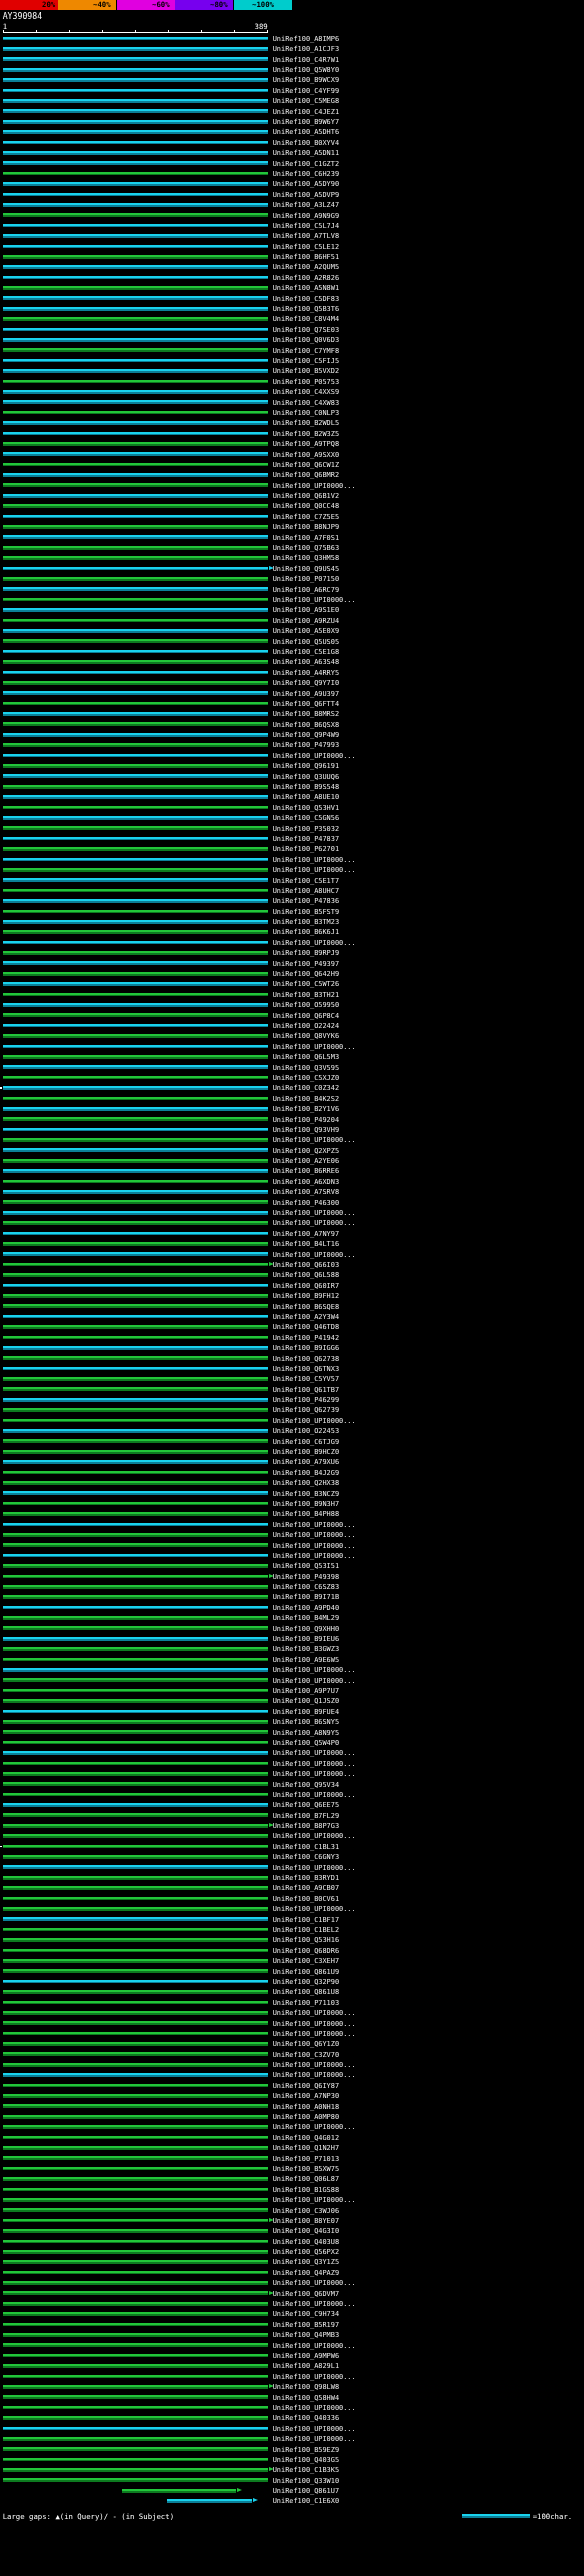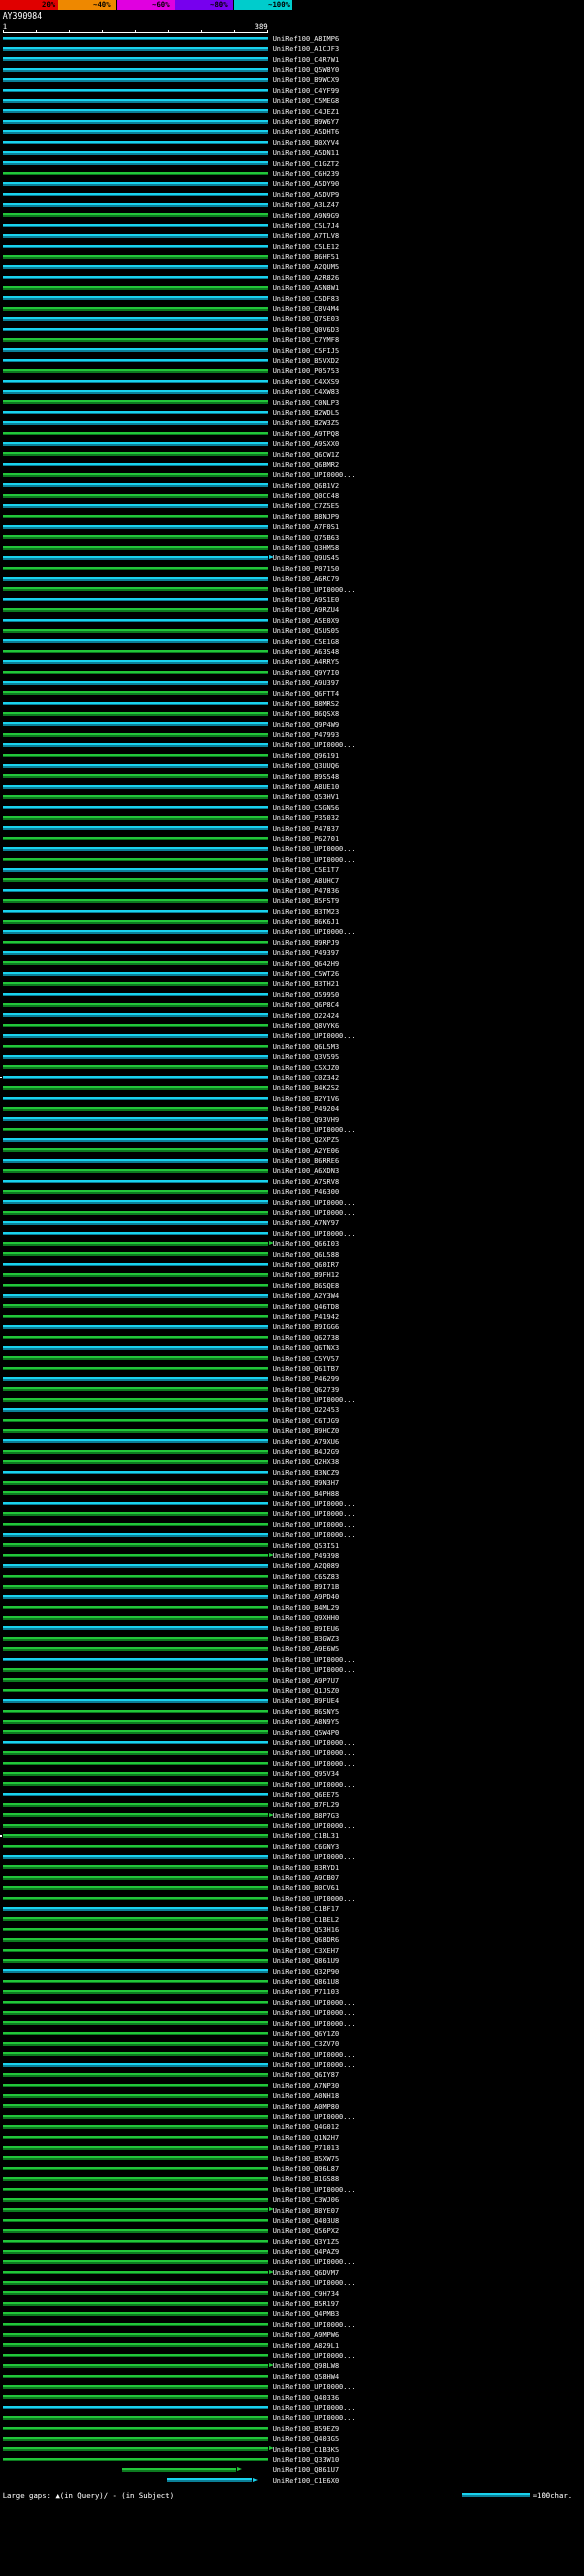--- a/index.html
+++ b/index.html
@@ -34,21 +34,21 @@
       <div class="key-seg" style="left: 0px; background: rgb(224, 0, 0);"></div>
       <div class="key-seg" style="left: 58px; background: rgb(238, 136, 0);"></div>
       <div class="key-seg" style="left: 117px; background: rgb(224, 0, 224);"></div>
       <div class="key-seg" style="left: 175px; background: rgb(119, 0, 238);"></div>
       <div class="key-seg" style="left: 234px; background: rgb(0, 204, 204);"></div>
     </div>
   <span class="kl" style="left:42px">20%</span>
   <span class="kl" style="left:93px">~40%</span>
   <span class="kl" style="left:152px">~60%</span>
   <span class="kl" style="left:210px">~80%</span>
-  <span class="kl" style="left:268px">~100%</span>
+  <span class="kl" style="left:252px">~100%</span>
 </div>
 
 <div class="header">AY390984</div>
 
 <div class="ruler">
   <span class="rstart">1</span>
   <span class="rend">389</span>
   <div class="ticks"></div>
   <div class="line"></div>
 </div>
@@ -205,20 +205,26 @@
       <span class="hit-label">UniRef100_A5N8W1</span>
     </div>
     <div class="hit-row">
       <div class="hit-plot">
         <div class="hit-bar" style="left: 0%; width: 100%; background: linear-gradient(rgb(25, 210, 238) 0px, rgb(25, 210, 238) 1.8px, rgb(11, 127, 151) 1.8px, rgb(11, 127, 151) 100%);"></div>
       </div>
       <span class="hit-label">UniRef100_C5DF83</span>
     </div>
     <div class="hit-row">
       <div class="hit-plot">
+        <div class="hit-bar" style="left: 0%; width: 100%; background: linear-gradient(rgb(25, 210, 238) 0px, rgb(25, 210, 238) 1.8px, rgb(11, 127, 151) 1.8px, rgb(11, 127, 151) 100%);"></div>
+      </div>
+      <span class="hit-label">UniRef100_Q5B3T6</span>
+    </div>
+    <div class="hit-row">
+      <div class="hit-plot">
         <div class="hit-bar" style="left: 0%; width: 100%; background: linear-gradient(rgb(34, 197, 58) 0px, rgb(34, 197, 58) 1.8px, rgb(13, 122, 32) 1.8px, rgb(13, 122, 32) 100%);"></div>
       </div>
       <span class="hit-label">UniRef100_C8V4M4</span>
     </div>
     <div class="hit-row">
       <div class="hit-plot">
         <div class="hit-bar" style="left: 0%; width: 100%; background: linear-gradient(rgb(25, 210, 238) 0px, rgb(25, 210, 238) 1.8px, rgb(11, 127, 151) 1.8px, rgb(11, 127, 151) 100%);"></div>
       </div>
       <span class="hit-label">UniRef100_Q7SE03</span>
     </div>
@@ -741,20 +747,26 @@
       <span class="hit-label">UniRef100_UPI0000...</span>
     </div>
     <div class="hit-row">
       <div class="hit-plot">
         <div class="hit-bar" style="left: 0%; width: 100%; background: linear-gradient(rgb(25, 210, 238) 0px, rgb(25, 210, 238) 1.8px, rgb(11, 127, 151) 1.8px, rgb(11, 127, 151) 100%);"></div>
       </div>
       <span class="hit-label">UniRef100_A7NY97</span>
     </div>
     <div class="hit-row">
       <div class="hit-plot">
+        <div class="hit-bar" style="left: 0%; width: 100%; background: linear-gradient(rgb(34, 197, 58) 0px, rgb(34, 197, 58) 1.8px, rgb(13, 122, 32) 1.8px, rgb(13, 122, 32) 100%);"></div>
+      </div>
+      <span class="hit-label">UniRef100_B4LT16</span>
+    </div>
+    <div class="hit-row">
+      <div class="hit-plot">
         <div class="hit-bar" style="left: 0%; width: 100%; background: linear-gradient(rgb(25, 210, 238) 0px, rgb(25, 210, 238) 1.8px, rgb(11, 127, 151) 1.8px, rgb(11, 127, 151) 100%);"></div>
       </div>
       <span class="hit-label">UniRef100_UPI0000...</span>
     </div>
     <div class="hit-row">
       <div class="hit-plot">
         <div class="hit-bar" style="left: 0%; width: 100%; background: linear-gradient(rgb(34, 197, 58) 0px, rgb(34, 197, 58) 1.8px, rgb(13, 122, 32) 1.8px, rgb(13, 122, 32) 100%);"></div>
         <div class="hit-arrow" style="left: calc(100% + 0.9px); border-left-color: rgb(34, 197, 58);"></div>
       </div>
       <span class="hit-label">UniRef100_Q66I03</span>
@@ -935,26 +947,20 @@
     </div>
     <div class="hit-row">
       <div class="hit-plot">
         <div class="hit-bar" style="left: 0%; width: 100%; background: linear-gradient(rgb(34, 197, 58) 0px, rgb(34, 197, 58) 1.8px, rgb(13, 122, 32) 1.8px, rgb(13, 122, 32) 100%);"></div>
         <div class="hit-arrow" style="left: calc(100% + 0.9px); border-left-color: rgb(34, 197, 58);"></div>
       </div>
       <span class="hit-label">UniRef100_P49398</span>
     </div>
     <div class="hit-row">
       <div class="hit-plot">
-        <div class="hit-bar" style="left: 0%; width: 100%; background: linear-gradient(rgb(25, 210, 238) 0px, rgb(25, 210, 238) 1.8px, rgb(11, 127, 151) 1.8px, rgb(11, 127, 151) 100%);"></div>
-      </div>
-      <span class="hit-label">UniRef100_A2Q089</span>
-    </div>
-    <div class="hit-row">
-      <div class="hit-plot">
         <div class="hit-bar" style="left: 0%; width: 100%; background: linear-gradient(rgb(34, 197, 58) 0px, rgb(34, 197, 58) 1.8px, rgb(13, 122, 32) 1.8px, rgb(13, 122, 32) 100%);"></div>
       </div>
       <span class="hit-label">UniRef100_C6SZ83</span>
     </div>
     <div class="hit-row">
       <div class="hit-plot">
         <div class="hit-bar" style="left: 0%; width: 100%; background: linear-gradient(rgb(34, 197, 58) 0px, rgb(34, 197, 58) 1.8px, rgb(13, 122, 32) 1.8px, rgb(13, 122, 32) 100%);"></div>
       </div>
       <span class="hit-label">UniRef100_B9I71B</span>
     </div>
@@ -1313,20 +1319,26 @@
         <div class="hit-bar" style="left: 0%; width: 100%; background: linear-gradient(rgb(34, 197, 58) 0px, rgb(34, 197, 58) 1.8px, rgb(13, 122, 32) 1.8px, rgb(13, 122, 32) 100%);"></div>
       </div>
       <span class="hit-label">UniRef100_C3WJ06</span>
     </div>
     <div class="hit-row">
       <div class="hit-plot">
         <div class="hit-bar" style="left: 0%; width: 100%; background: linear-gradient(rgb(34, 197, 58) 0px, rgb(34, 197, 58) 1.8px, rgb(13, 122, 32) 1.8px, rgb(13, 122, 32) 100%);"></div>
         <div class="hit-arrow" style="left: calc(100% + 0.9px); border-left-color: rgb(34, 197, 58);"></div>
       </div>
       <span class="hit-label">UniRef100_B8YE07</span>
+    </div>
+    <div class="hit-row">
+      <div class="hit-plot">
+        <div class="hit-bar" style="left: 0%; width: 100%; background: linear-gradient(rgb(34, 197, 58) 0px, rgb(34, 197, 58) 1.8px, rgb(13, 122, 32) 1.8px, rgb(13, 122, 32) 100%);"></div>
+      </div>
+      <span class="hit-label">UniRef100_Q4G3I0</span>
     </div>
     <div class="hit-row">
       <div class="hit-plot">
         <div class="hit-bar" style="left: 0%; width: 100%; background: linear-gradient(rgb(34, 197, 58) 0px, rgb(34, 197, 58) 1.8px, rgb(13, 122, 32) 1.8px, rgb(13, 122, 32) 100%);"></div>
       </div>
       <span class="hit-label">UniRef100_Q403U8</span>
     </div>
     <div class="hit-row">
       <div class="hit-plot">
         <div class="hit-bar" style="left: 0%; width: 100%; background: linear-gradient(rgb(34, 197, 58) 0px, rgb(34, 197, 58) 1.8px, rgb(13, 122, 32) 1.8px, rgb(13, 122, 32) 100%);"></div>

